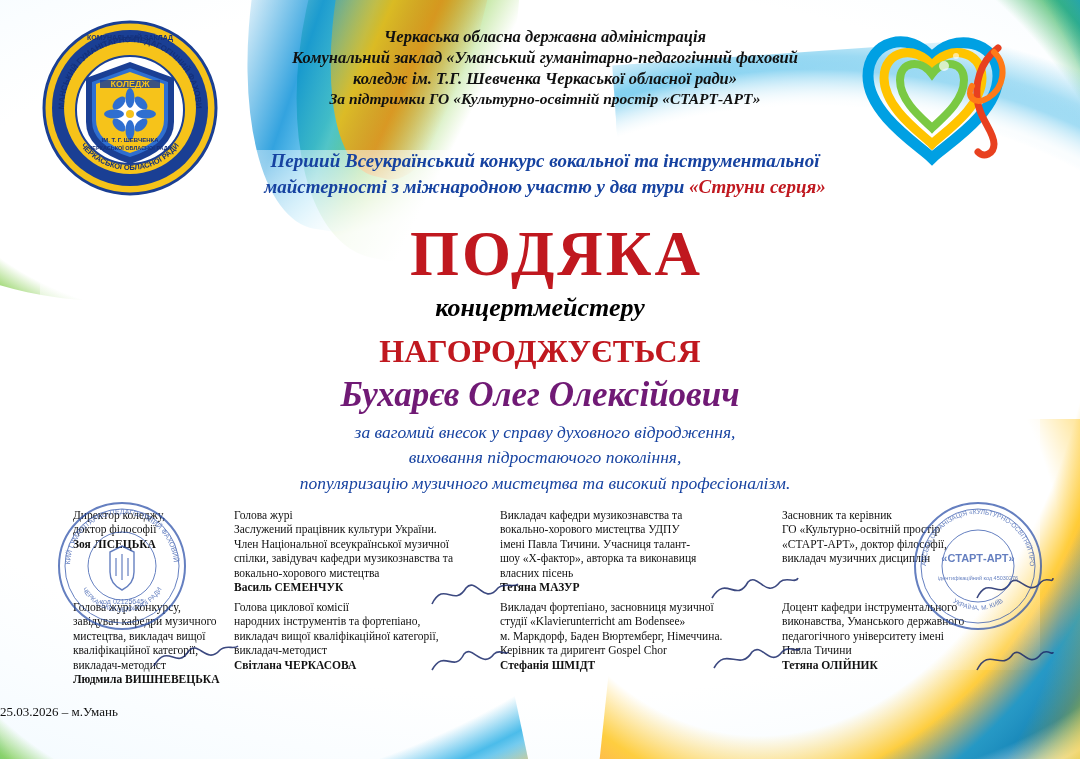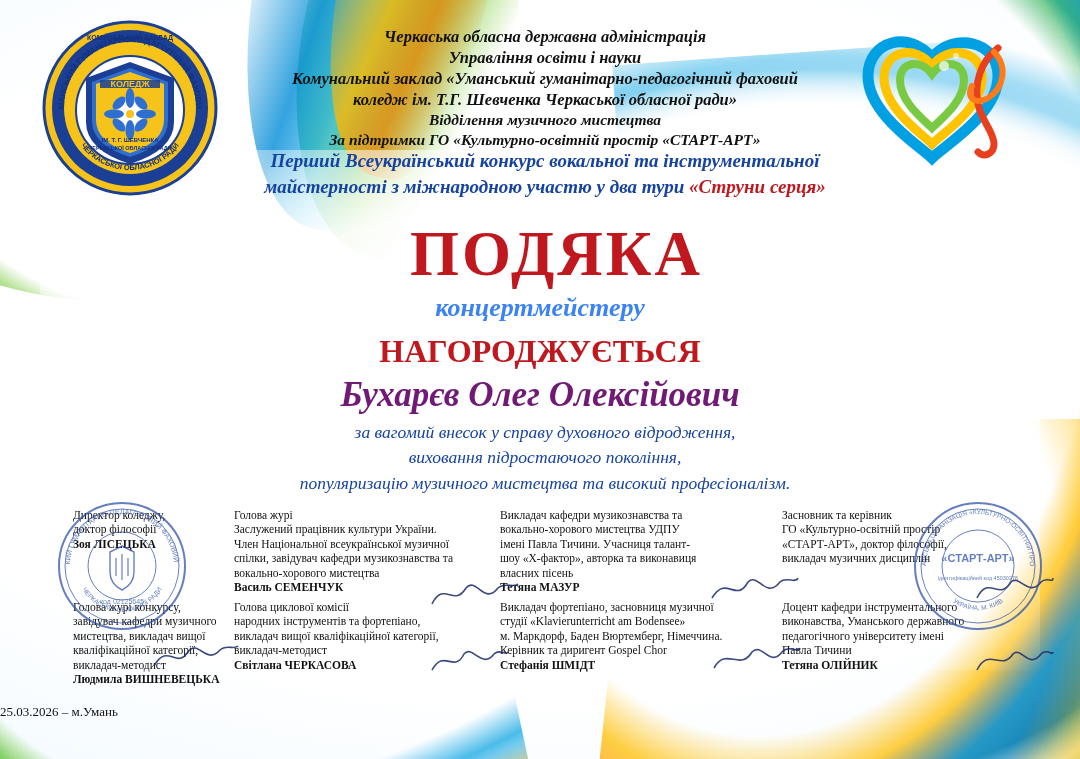--- a/index.html
+++ b/index.html
@@ -167,21 +167,21 @@
     letter-spacing: 3px;
     font-family: "Liberation Serif", serif;
     padding-left: 33px;
   }
   .subtitle-role {
     position: absolute;
     left: 0; right: 0; top: 293px;
     text-align: center;
     font-size: 26px;
     font-weight: bold;
-    color: #3b82f6;
+    color: #000000;
     font-style: italic;
   }
   .awarded-word {
     position: absolute;
     left: 0; right: 0; top: 333px;
     text-align: center;
     font-size: 32px;
     font-weight: bold;
     color: #c0181f;
   }
@@ -318,24 +318,22 @@
       <path d="M52 62 C52 44, 72 40, 84 56 C96 40, 116 44, 116 62 C116 84, 92 102, 84 110 C76 102, 52 84, 52 62 Z" fill="none" stroke="#7ac943" stroke-width="8" stroke-linecap="round"></path>
       <path d="M150 30 C132 44, 126 66, 130 86 C134 104, 146 114, 146 126 C146 136, 136 140, 130 134" fill="none" stroke="#e8401f" stroke-width="7" stroke-linecap="round"></path>
       <path d="M146 34 C160 48, 156 70, 140 80 C126 88, 118 78, 124 68" fill="none" stroke="#ff7a18" stroke-width="6" stroke-linecap="round"></path>
       <circle cx="96" cy="48" r="5" fill="#ffffff" opacity=".7"></circle>
       <circle cx="108" cy="38" r="3" fill="#ffffff" opacity=".6"></circle>
     </svg>
   </div>
 
   <div class="header-lines">
     <div class="ln">Черкаська обласна державна адміністрація</div>
-    <div class="ln">Управління освіти і науки</div>
     <div class="ln">Комунальний заклад «Уманський гуманітарно-педагогічний фаховий</div>
     <div class="ln">коледж ім. Т.Г. Шевченка Черкаської обласної ради»</div>
-    <div class="ln small">Відділення музичного мистецтва</div>
     <div class="ln small">За підтримки ГО «Культурно-освітній простір «СТАРТ-АРТ»</div>
   </div>
 
   <div class="contest">
     <div class="c-line">Перший Всеукраїнський конкурс вокальної та інструментальної</div>
     <div class="c-line">
       <span>майстерності з міжнародною участю у два тури </span><em>«Струни серця»</em>
     </div>
   </div>
 

